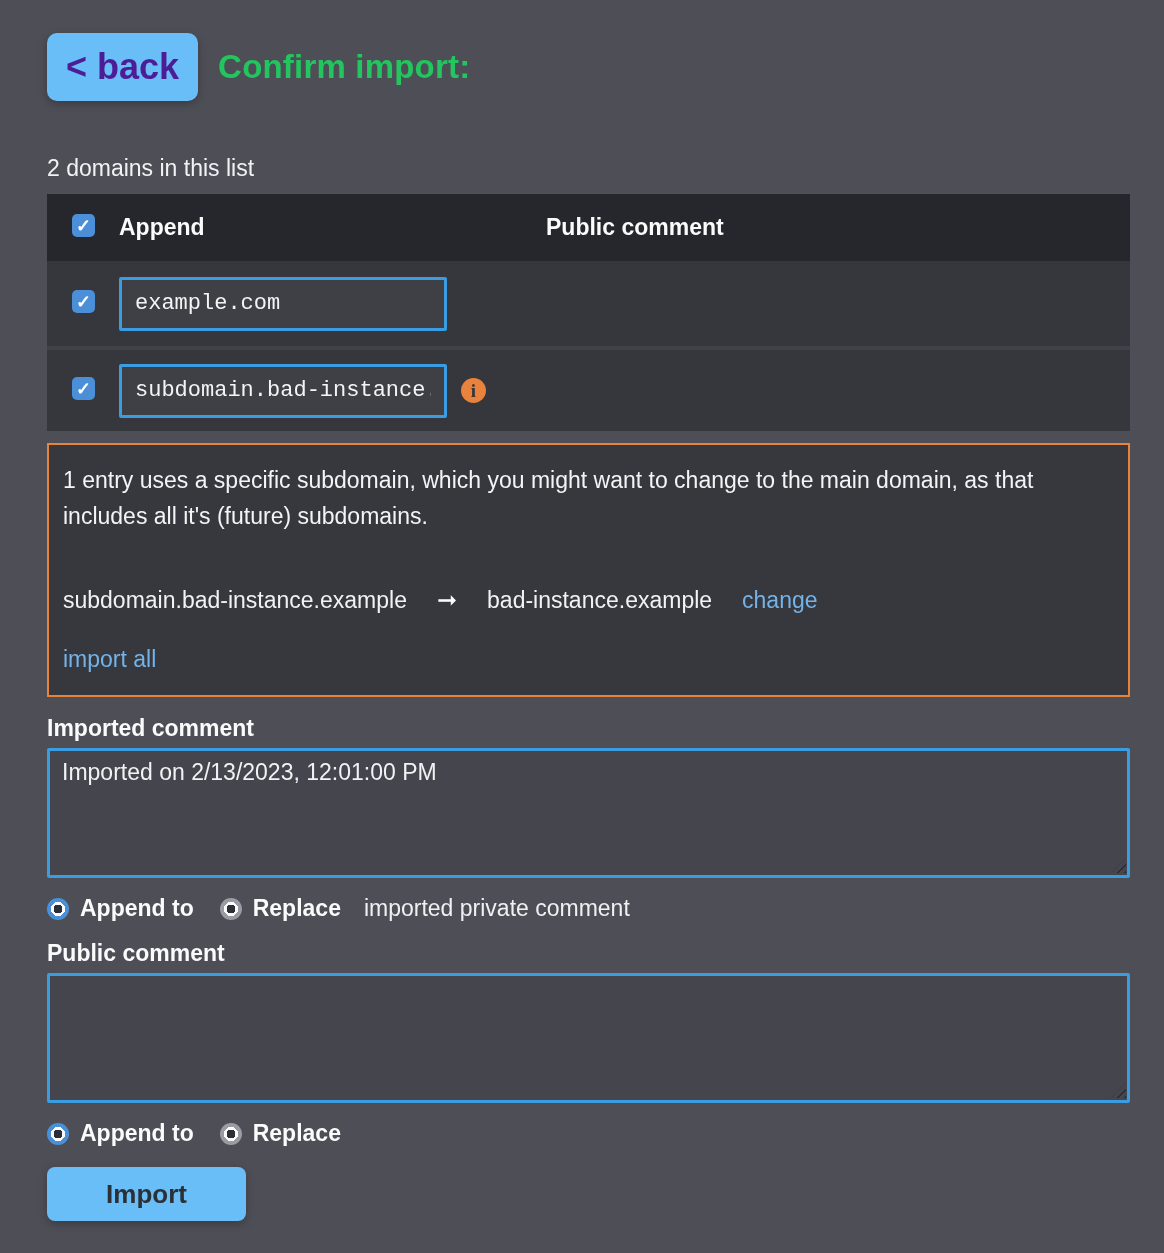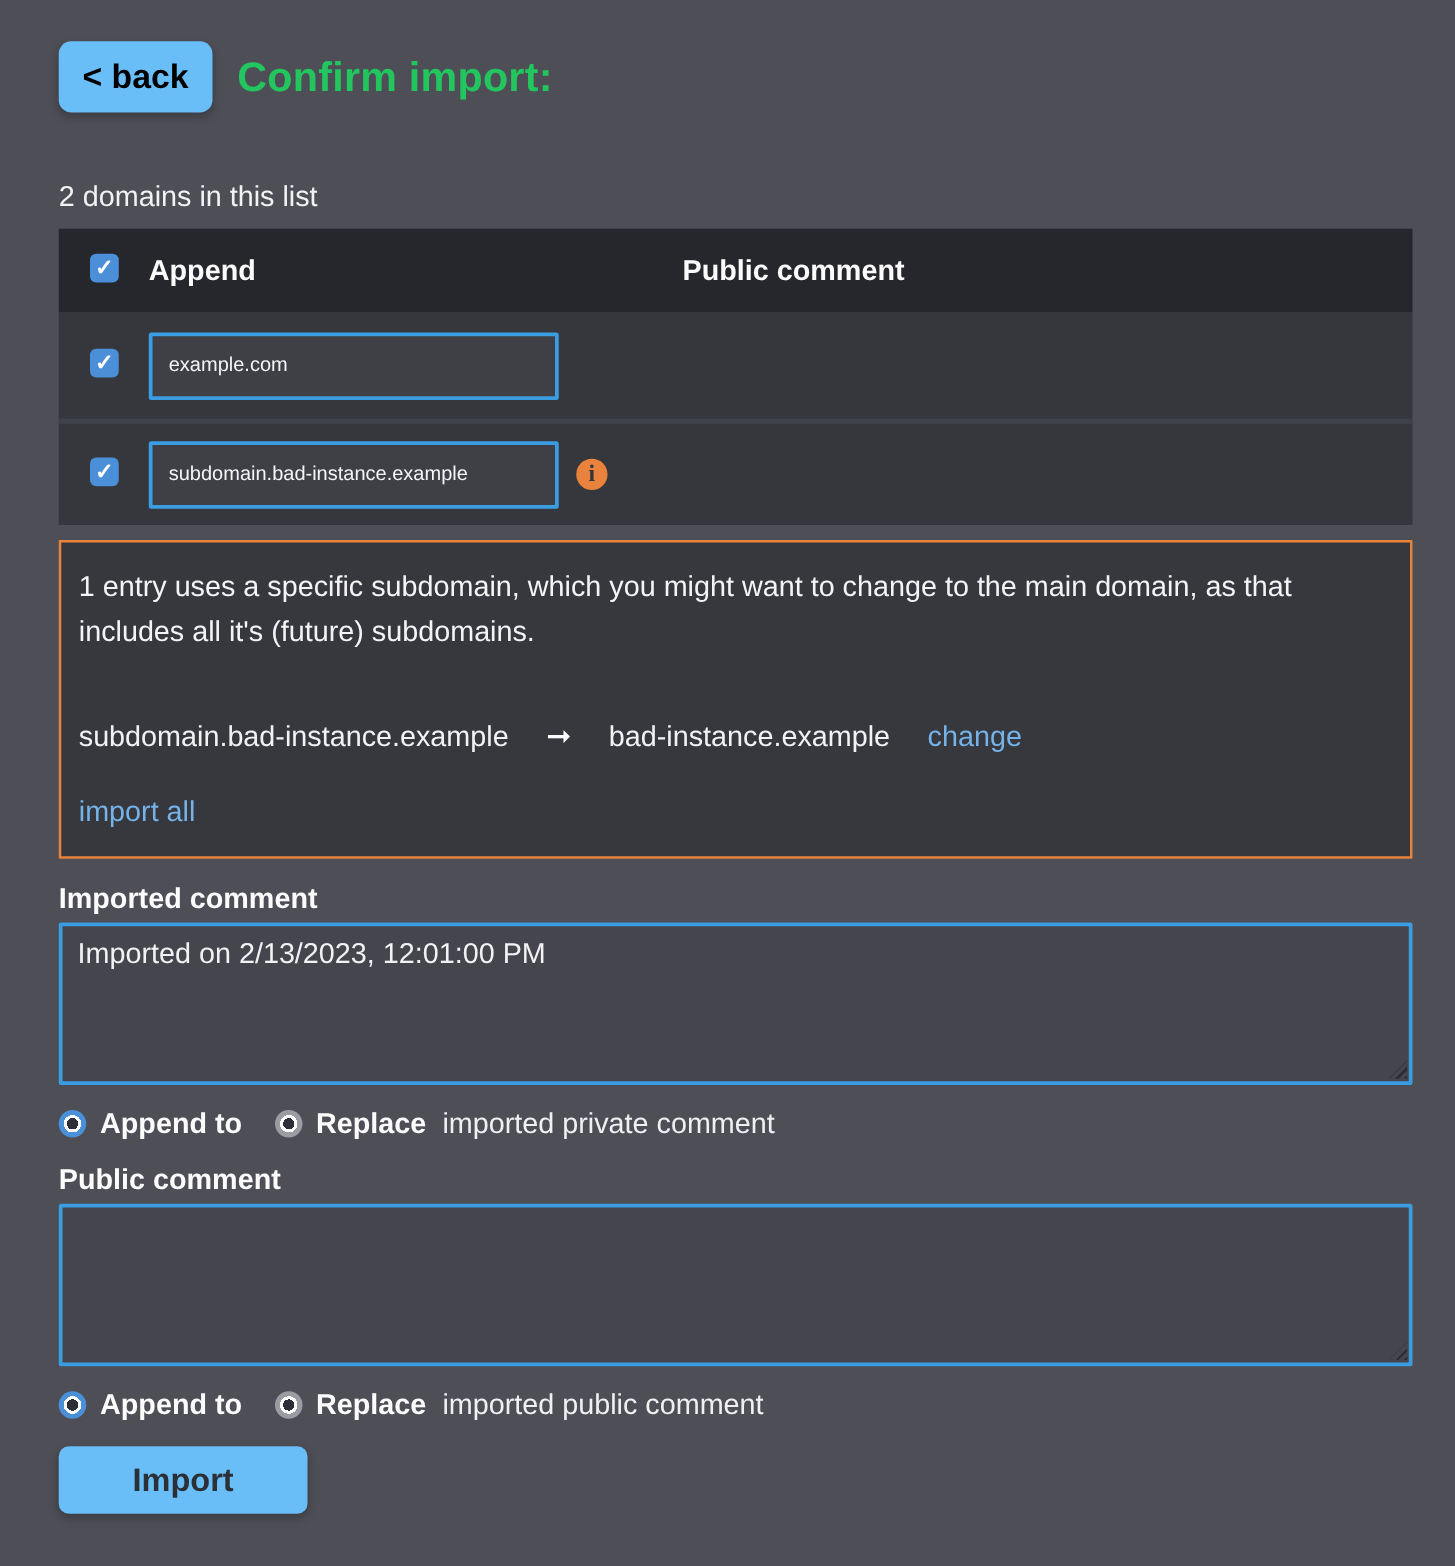--- a/index.html
+++ b/index.html
@@ -7,22 +7,22 @@
   body {
     background: #4e4e57;
     font-family: "Liberation Sans", sans-serif;
     color: #f2f2f4;
   }
   .page { padding: 33px 34px 0 47px; width: 1164px; }
 
   
   .hdr { display: flex; align-items: center; gap: 20px; }
   .back-btn {
-    background: #6abef8; color: #000000;
-    font-family: inherit; font-weight: 700; font-size: 27px;
+    background: #6abef8; color: #4c1d95;
+    font-family: inherit; font-weight: 700; font-size: 36px;
     border: none; border-radius: 10px;
     padding: 13px 19px; cursor: pointer;
     box-shadow: 0 3px 8px rgba(0,0,0,0.25);
   }
   .page-title { font-size: 33px; font-weight: 700; color: #22c55e; letter-spacing: 0.2px; }
 
   .summary { margin-top: 54px; font-size: 23px; color: #f2f2f4; }
 
   
   .dtable { margin-top: 12px; width: 1083px; }
@@ -42,21 +42,21 @@
   .checkbox-checked::after {
     content: "✓"; position: absolute; left: 0; top: 0; width: 100%; height: 100%;
     color: #fff; font-size: 18px; font-weight: 700;
     display: flex; align-items: center; justify-content: center;
   }
   .domain-cell { display: flex; align-items: center; }
   .domain-input {
     width: 328px; height: 54px;
     background: #3e4046; color: #f4f4f6;
     border: 3px solid #3a9de2; border-radius: 2px;
-    font-family: Liberation Sans, sans-serif; font-size: 16px; padding: 0 13px;
+    font-family: Liberation Mono, monospace; font-size: 22px; padding: 0 13px;
     outline: none;
   }
   .pubcomment-th { padding-left: 49px; }
   .info-icon {
     display: inline-flex; align-items: center; justify-content: center;
     width: 25px; height: 25px; margin-left: 14px;
     background: #e8823c; color: #33353a; border-radius: 50%;
     font-family: "Liberation Serif", serif;
     font-size: 19px; font-weight: 700; cursor: default;
   }
@@ -93,21 +93,21 @@
   
   .radio-row { display: flex; align-items: center; margin-top: 17px; font-size: 23px; }
   .radio {
     display: inline-block; width: 22px; height: 22px; border-radius: 50%; cursor: pointer;
     flex: none;
   }
   .radio.checked   { background: radial-gradient(circle, #2c2f35 0 4.5px, #fcfcfc 4.5px 7px, #4a90d9 7px 11px); }
   .radio.unchecked { background: radial-gradient(circle, #2c2f35 0 4.5px, #fcfcfc 4.5px 7px, #9a9ba3 7px 11px); }
   .radio-label { font-weight: 700; margin-left: 11px; color: #fbfbfc; }
   .radio + .radio, .sep { margin-left: 26px; }
-  .radio-suffix { margin-left: 13px; color: #f0f0f2; text-align: right; }
+  .radio-suffix { margin-left: 23px; color: #f0f0f2; text-align: right; }
 
   
   .obf-row { display: flex; align-items: center; margin-top: 22px; }
   .checkbox-unchecked {
     display: inline-block; width: 21px; height: 21px; flex: none;
     background: #fcfcfc; border: 3px solid #8f9098; border-radius: 2px; cursor: pointer;
   }
   .obf-label { font-size: 23px; font-weight: 700; margin-left: 10px; color: #fbfbfc; }
 
   
@@ -195,21 +195,20 @@
   <div class="field-label">Public comment</div>
   <div class="ta-wrap">
     <textarea class="comment-ta" style=""></textarea>
     <span class="resize-grip"></span>
   </div>
   <div class="radio-row">
     <span class="radio checked"></span>
     <span class="radio-label">Append to</span>
     <span class="radio unchecked sep"></span>
     <span class="radio-label">Replace</span>
-    <span class="radio-suffix">imported public comment</span>
   </div>
 
   
 
   
   <button class="import-btn">Import</button>
 
 </div>
 
 </body></html>

